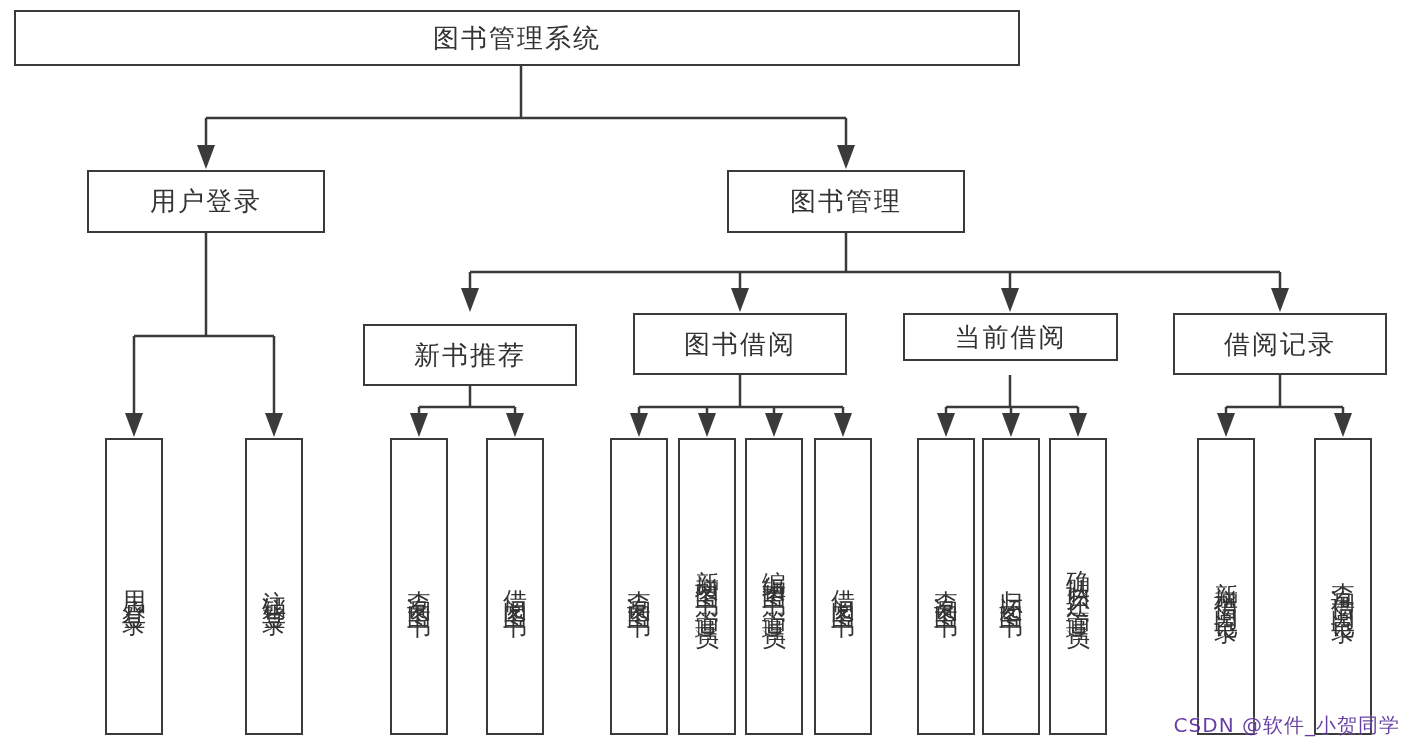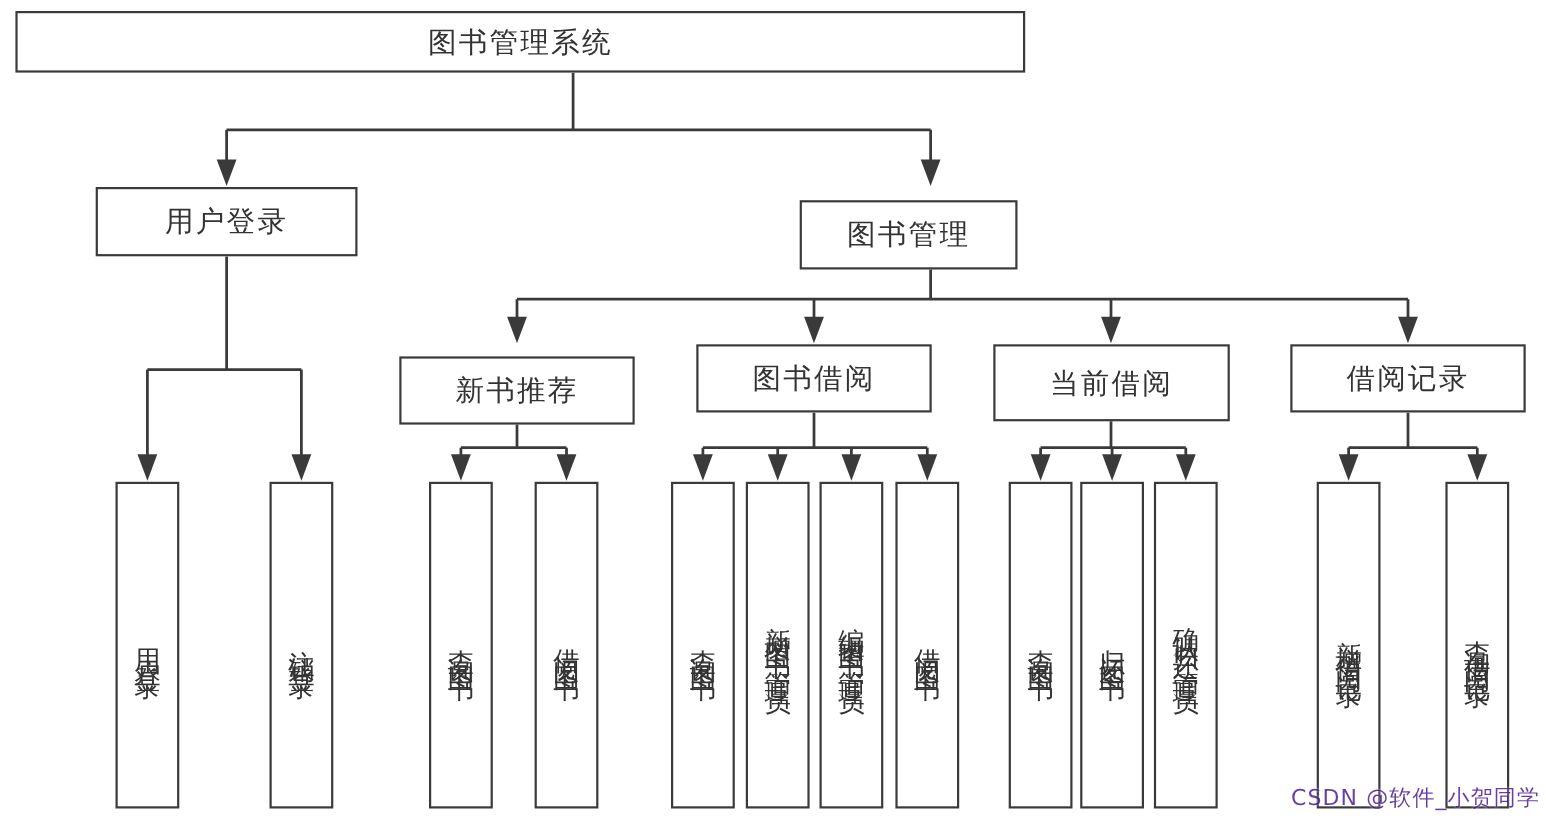--- a/index.html
+++ b/index.html
@@ -96,28 +96,28 @@
     <g>
       <line x1="1280" y1="375" x2="1280" y2="407"></line>
       <line x1="1226" y1="407" x2="1343" y2="407"></line>
       <line x1="1226" y1="407" x2="1226" y2="418"></line>
       <polygon points="1217,413 1235,413 1226,437"></polygon>
       <line x1="1343" y1="407" x2="1343" y2="418"></line>
       <polygon points="1334,413 1352,413 1343,437"></polygon>
     </g>
   </svg>
 
-  <div class="box" style="left:14px; top:10px; width:918px; height:56px;">图书管理系统</div>
+  <div class="box" style="left:14px; top:10px; width:1006px; height:56px;">图书管理系统</div>
 
   <div class="box" style="left:87px; top:170px; width:238px; height:63px;">用户登录</div>
-  <div class="box" style="left:727px; top:170px; width:198px; height:63px;margin-top:12px;">图书管理</div>
+  <div class="box" style="left:727px; top:170px; width:238px; height:63px;">图书管理</div>
 
   <div class="box" style="left:363px; top:313px; width:214px; height:62px;margin-top:11px;">新书推荐</div>
   <div class="box" style="left:633px; top:313px; width:214px; height:62px;">图书借阅</div>
-  <div class="box" style="left:903px; top:313px; width:215px; height:70px;">当前借阅</div>
+  <div class="box" style="left:903px; top:313px; width:215px; height:48px;">当前借阅</div>
   <div class="box" style="left:1173px; top:313px; width:214px; height:62px;">借阅记录</div>
 
   <div class="box leaf" style="left:105px;">
     <span class="vtext">用户登录</span>
   </div>
   <div class="box leaf" style="left:245px;">
     <span class="vtext">注销登录</span>
   </div>
 
   <div class="box leaf" style="left:390px;">

